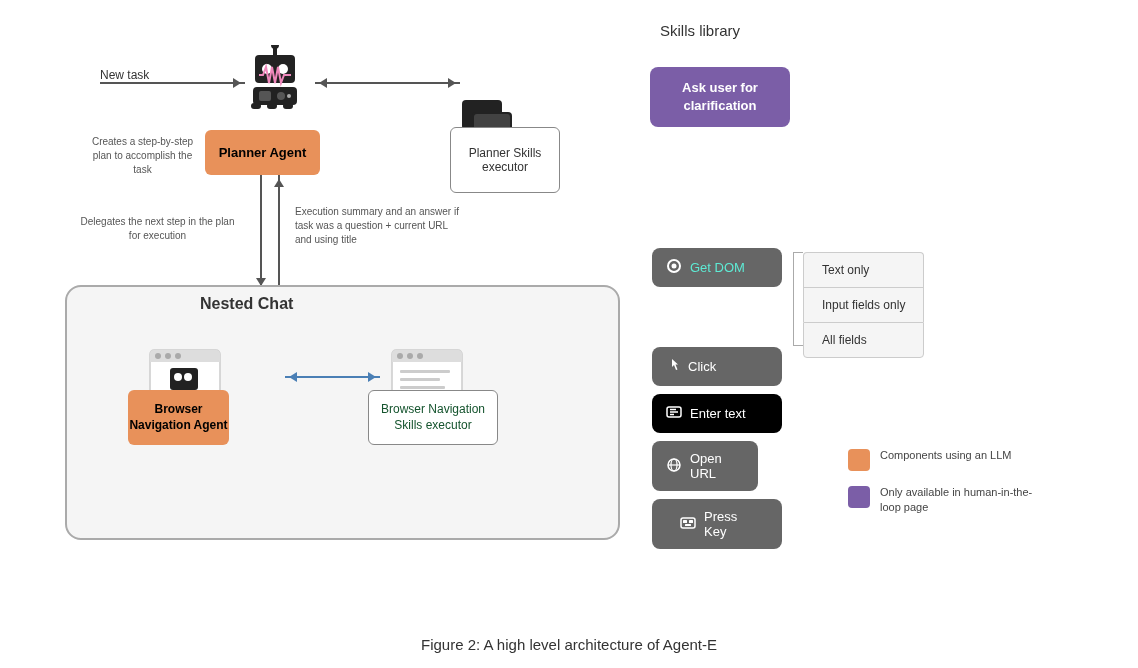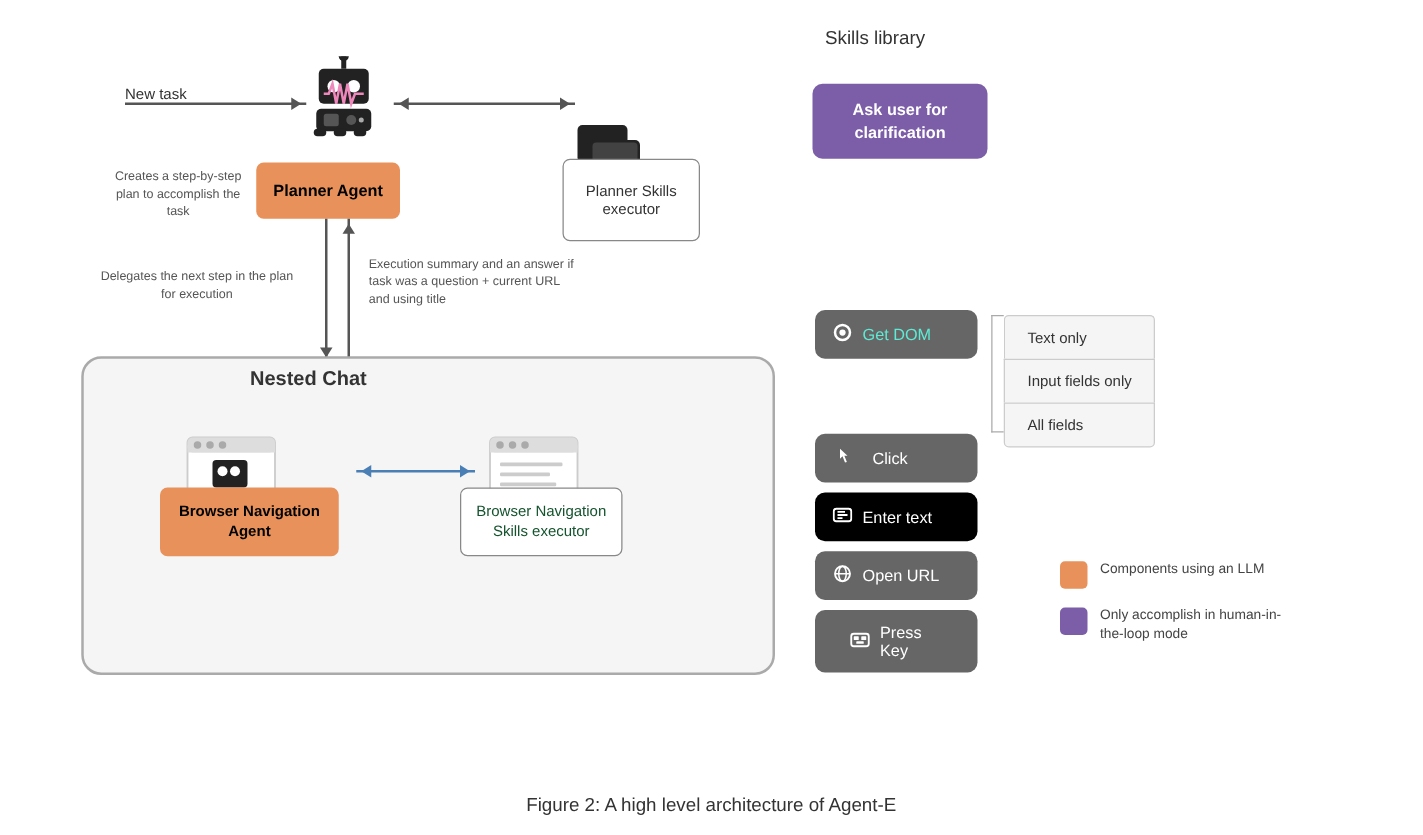--- a/index.html
+++ b/index.html
@@ -191,21 +191,21 @@
       font-size: 16px;
       font-weight: bold;
       color: #333;
     }
 
     
     .browser-nav-agent-box {
       position: absolute;
       top: 390px;
       left: 128px;
-      width: 143px;
+      width: 101px;
       height: 55px;
       background: #e8915a;
       border-radius: 6px;
       display: flex;
       align-items: center;
       justify-content: center;
       font-size: 12px;
       font-weight: bold;
       color: #000;
       text-align: center;
@@ -426,42 +426,42 @@
   <div style="background:#666;color:#5eead4;border-radius:8px;padding:10px 14px;font-size:13px;width:130px;display:flex;align-items:center;gap:8px;">
     <span style="font-size:14px;">
       <svg width="16" height="16" viewBox="0 0 16 16">
           <circle cx="8" cy="8" r="6" fill="none" stroke="white" stroke-width="2"></circle>
           <circle cx="8" cy="8" r="2.5" fill="white"></circle>
         </svg>
     </span>
     <span>Get DOM</span>
   </div>
 
-  <div style="background:#666;color:#fff;border-radius:8px;padding:10px 14px;font-size:13px;width:130px;display:flex;align-items:center;gap:16px;margin-top:52px;">
+  <div style="background:#666;color:#fff;border-radius:8px;padding:10px 14px;font-size:13px;width:130px;display:flex;align-items:center;gap:6px;margin-top:52px;">
     <span style="font-size:14px;">
       <svg width="16" height="16" viewBox="0 0 16 16">
           <path d="M6 2 L6 10 L8 8 L10 13 L11.5 12.5 L9.5 7.5 L12 7.5 Z" fill="white"></path>
         </svg>
     </span>
     <span>Click</span>
   </div>
 
   <div style="background:#000000;color:#fff;border-radius:8px;padding:10px 14px;font-size:13px;width:130px;display:flex;align-items:center;gap:8px;">
     <span>
       <svg width="16" height="16" viewBox="0 0 16 16">
         <rect x="1" y="3" width="14" height="10" rx="2" fill="none" stroke="white" stroke-width="1.5"></rect>
         <line x1="4" y1="8" x2="12" y2="8" stroke="white" stroke-width="1.5"></line>
         <line x1="4" y1="5.5" x2="10" y2="5.5" stroke="white" stroke-width="1.5"></line>
         <line x1="4" y1="10.5" x2="8" y2="10.5" stroke="white" stroke-width="1.5"></line>
       </svg>
     </span>
     <span>Enter text</span>
   </div>
 
-  <div style="background:#666;color:#fff;border-radius:8px;padding:10px 14px;font-size:13px;width:130px;display:flex;align-items:center;gap:8px;">
+  <div style="background:#666;color:#fff;border-radius:8px;padding:10px 14px;font-size:13px;width:106px;display:flex;align-items:center;gap:8px;">
     <span>
       <svg width="16" height="16" viewBox="0 0 16 16">
           <circle cx="8" cy="8" r="6" fill="none" stroke="white" stroke-width="1.5"></circle>
           <ellipse cx="8" cy="8" rx="3" ry="6" fill="none" stroke="white" stroke-width="1.2"></ellipse>
           <line x1="2" y1="8" x2="14" y2="8" stroke="white" stroke-width="1.2"></line>
         </svg>
     </span>
     <span>Open URL</span>
   </div>
 
@@ -486,17 +486,17 @@
   <div style="background:#f5f5f5;color:#333;font-size:12px;padding:10px 18px;border:1px solid #ccc;white-space:nowrap;border-radius:0 0 4px 4px;">All fields</div>
 </div>
 
 <div style="position:absolute;top:448px;left:848px;">
   <div style="display:flex;align-items:flex-start;gap:10px;margin-bottom:14px;">
     <div style="width:22px;height:22px;border-radius:4px;background:#e8915a;flex-shrink:0;margin-top:1px;"></div>
     <div style="font-size:11px;color:#444;line-height:1.4;max-width:160px;">Components using an LLM</div>
   </div>
   <div style="display:flex;align-items:flex-start;gap:10px;">
     <div style="width:22px;height:22px;border-radius:4px;background:#7b5ea7;flex-shrink:0;margin-top:1px;"></div>
-    <div style="font-size:11px;color:#444;line-height:1.4;max-width:160px;">Only accomplish in human-in-the-loop mode</div>
+    <div style="font-size:11px;color:#444;line-height:1.4;max-width:160px;">Only available in human-in-the-loop page</div>
   </div>
 </div>
 
 <div class="figure-caption">Figure 2:  A high level architecture of Agent-E</div>
 
 </body></html>

